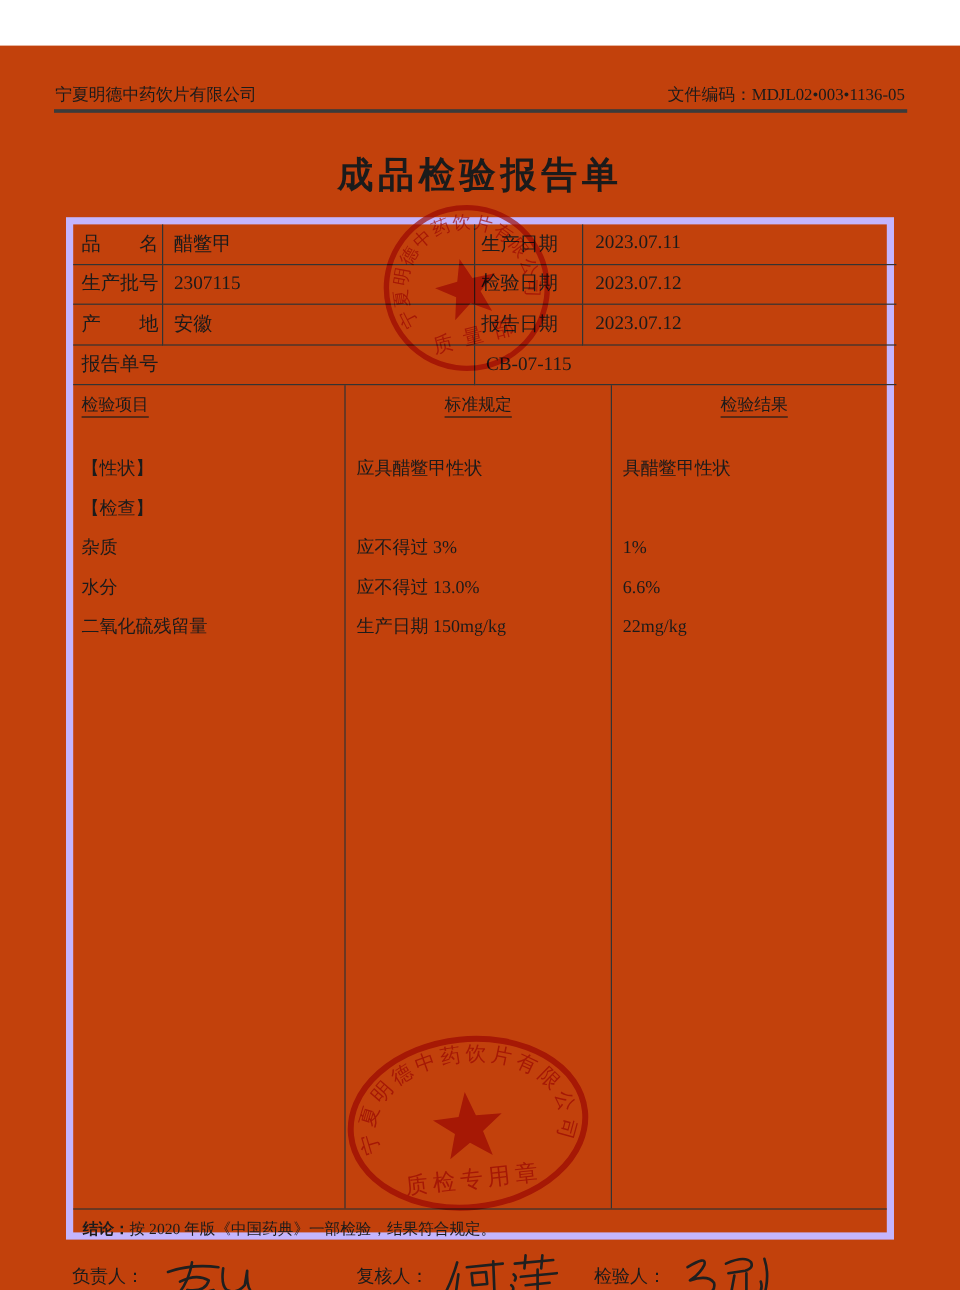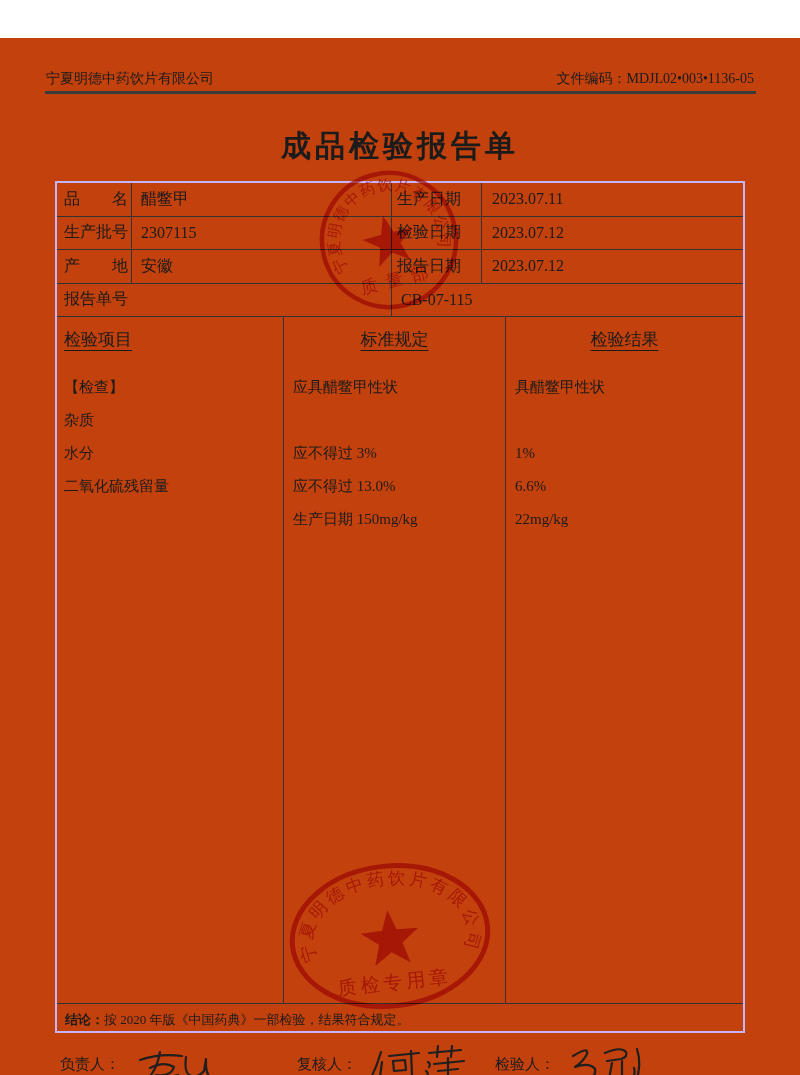--- a/index.html
+++ b/index.html
@@ -9,36 +9,36 @@
   }
   
   .hdr { position:absolute; top:32px; left:46px; width:708px; display:flex;
          justify-content:space-between; font-size:14px; }
   .hdr-rule { position:absolute; top:53px; left:45px; width:711px; height:2.5px; background:#3b3b3b; }
   .title { position:absolute; top:88px; left:0; width:800px; text-align:center;
            font-size:30px; font-weight:bold; letter-spacing:4px; }
 
   
   .doc-table { position:absolute; left:55px; top:143px; width:690px; height:852px;
-               border:2px solid #c4b5fd; box-sizing:border-box; }
+               border:6px solid #c4b5fd; box-sizing:border-box; }
   .info-grid { display:grid; grid-template-columns:75px 260px 90px 261px; grid-auto-rows:33.5px; }
   .cell { border-right:1.5px solid #333; border-bottom:1.5px solid #333;
           display:flex; align-items:center; font-size:16px; box-sizing:border-box;
           white-space:nowrap; overflow:visible; }
   .cell.lab  { padding-left:7px; }
   .cell.val  { padding-left:9px; }
   .cell.lab2 { padding-left:5px; }
   .cell.val2 { padding-left:10px; border-right:none; }
   .cell.sp-l { grid-column:1 / 3; padding-left:7px; }
   .cell.sp-r { grid-column:3 / 5; padding-left:9px; border-right:none; }
 
   .insp-grid { display:grid; grid-template-columns:227px 222px 237px; height:686px; }
   .insp-col { border-right:1.5px solid #333; box-sizing:border-box; }
   .insp-col.last { border-right:none; }
-  .col-head { height:34px; display:flex; align-items:flex-end; font-size:17px; }
+  .col-head { height:34px; display:flex; align-items:center; font-size:14px; }
   .col-head.left { padding-left:7px; }
   .col-head.center { justify-content:center; }
   .uhead { text-decoration:underline; text-underline-offset:5px; text-decoration-thickness:1px; }
   .insp-lines { padding-top:20px; }
   .iline { height:33px; line-height:33px; font-size:15px; white-space:nowrap; }
   .c1 .iline { padding-left:7px; }
   .c2 .iline, .c3 .iline { padding-left:9px; }
 
   .concl-row { border-top:1.5px solid #333; height:32px; box-sizing:border-box;
                display:flex; align-items:center; padding-left:8px; font-size:13px; }
@@ -92,20 +92,21 @@
       <div class="cell sp-l">报告单号</div>
       <div class="cell sp-r">CB-07-115</div>
     </div>
 
     <div class="insp-grid">
       <div class="insp-col c1">
         <div class="col-head left">
             <span class="uhead">检验项目</span>
           </div>
         <div class="insp-lines">
+          <div class="iline">【性状】</div>
           <div class="iline">【检查】</div>
           <div class="iline">杂质</div>
           <div class="iline">水分</div>
           <div class="iline">二氧化硫残留量</div>
         </div>
       </div>
       <div class="insp-col c2">
         <div class="col-head center">
             <span class="uhead">标准规定</span>
           </div>

